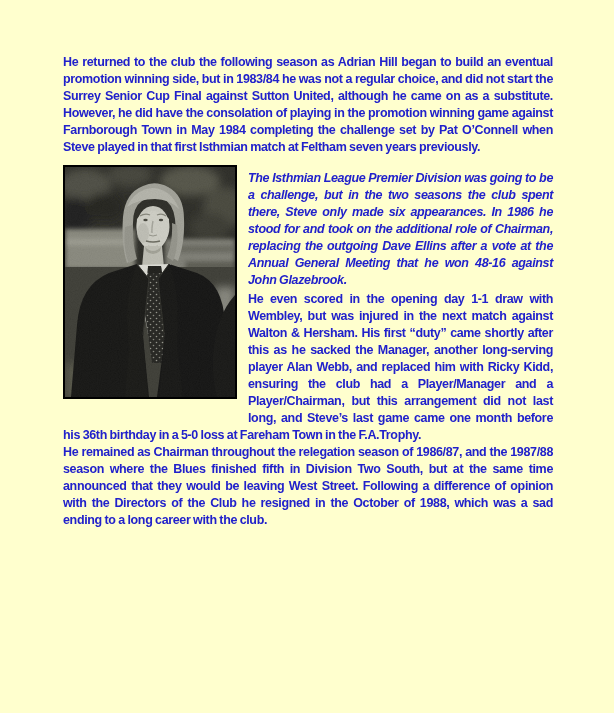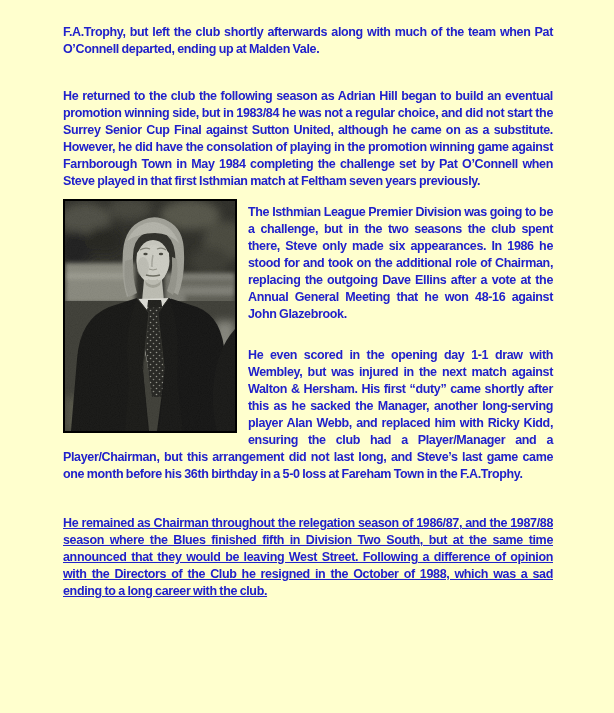--- a/index.html
+++ b/index.html
@@ -27,39 +27,38 @@
     font-weight: bold;
     text-align: justify;
     letter-spacing: -0.35px;
     word-spacing: -0.5px;
   }
   #p2 { margin-top: 30px; }
   .photo-wrap {
     display: flow-root;
     margin-top: 9px;
   }
-  #p3 { margin-top: 5px; }
-  #p4 { margin-top: 24px; }
-  #p5 { margin-top: 32px; clear: both; text-decoration: underline; }
+  #p3 { margin-top: 5px; font-style: italic; }
+  #p4 { margin-top: 2px; }
+  #p5 { margin-top: 0; clear: both; }
   .photo {
     float: left;
     width: 170px;
     height: 230px;
     border: 2px solid #000000;
     margin: 0 11px 16px 0;
     background: #30302a;
   }
   .photo svg { display: block; }
 </style>
 </head>
 <body>
 
 <div class="page">
 
-  <p id="p1">F.A.Trophy, but left the club shortly afterwards along with much of the team when Pat O’Connell departed, ending up at Malden Vale.</p>
 
   <p id="p2">He returned to the club the following season as Adrian Hill began to build an eventual promotion winning side, but in 1983/84 he was not a regular choice, and did not start the Surrey Senior Cup Final against Sutton United, although he came on as a substitute. However, he did have the consolation of playing in the promotion winning game against Farnborough Town in May 1984 completing the challenge set by Pat O’Connell when Steve played in that first Isthmian match at Feltham seven years previously.</p>
 
   <div class="photo-wrap">
 
     <div class="photo" title="Black-and-white portrait of a man with shoulder-length fair hair wearing a dark suit, white shirt and dark dotted tie, standing outdoors in front of trees and a low wall">
       <svg width="170" height="230" viewBox="0 0 170 230" xmlns="http://www.w3.org/2000/svg">
         <defs>
           <filter id="blur2">
               <feGaussianBlur stdDeviation="2"></feGaussianBlur>

